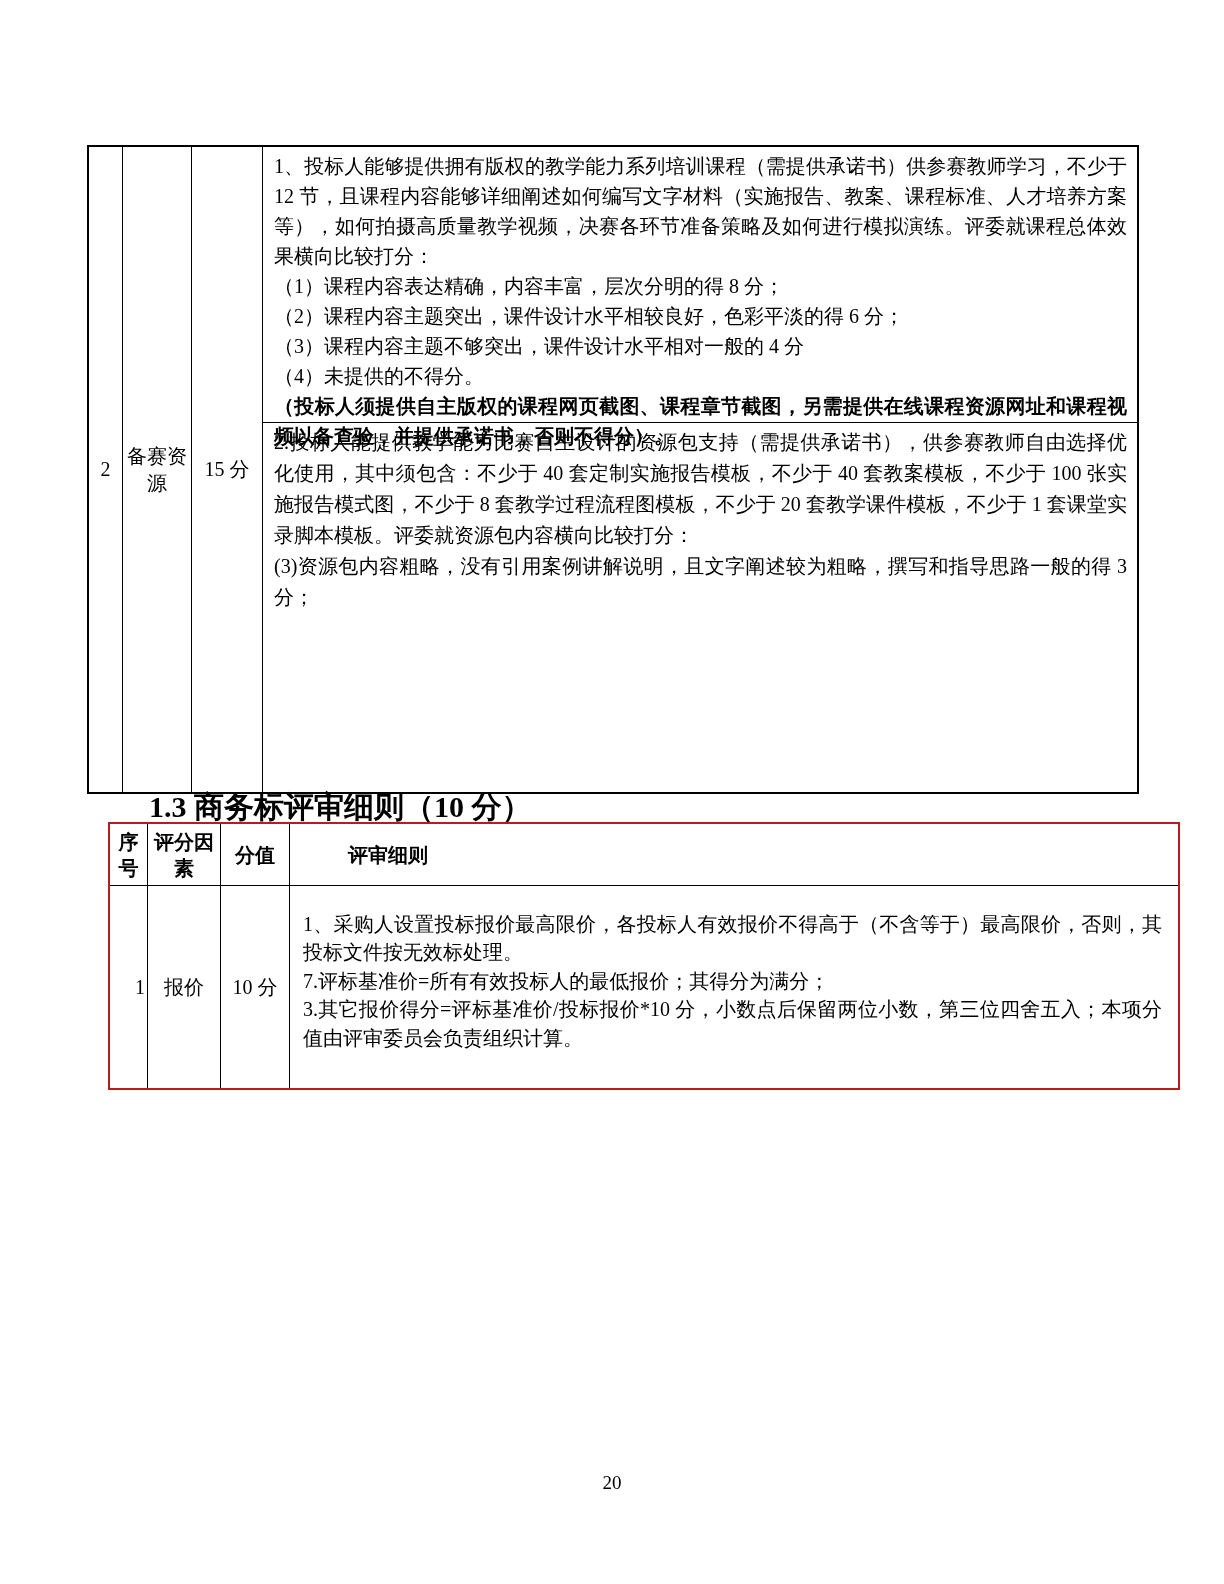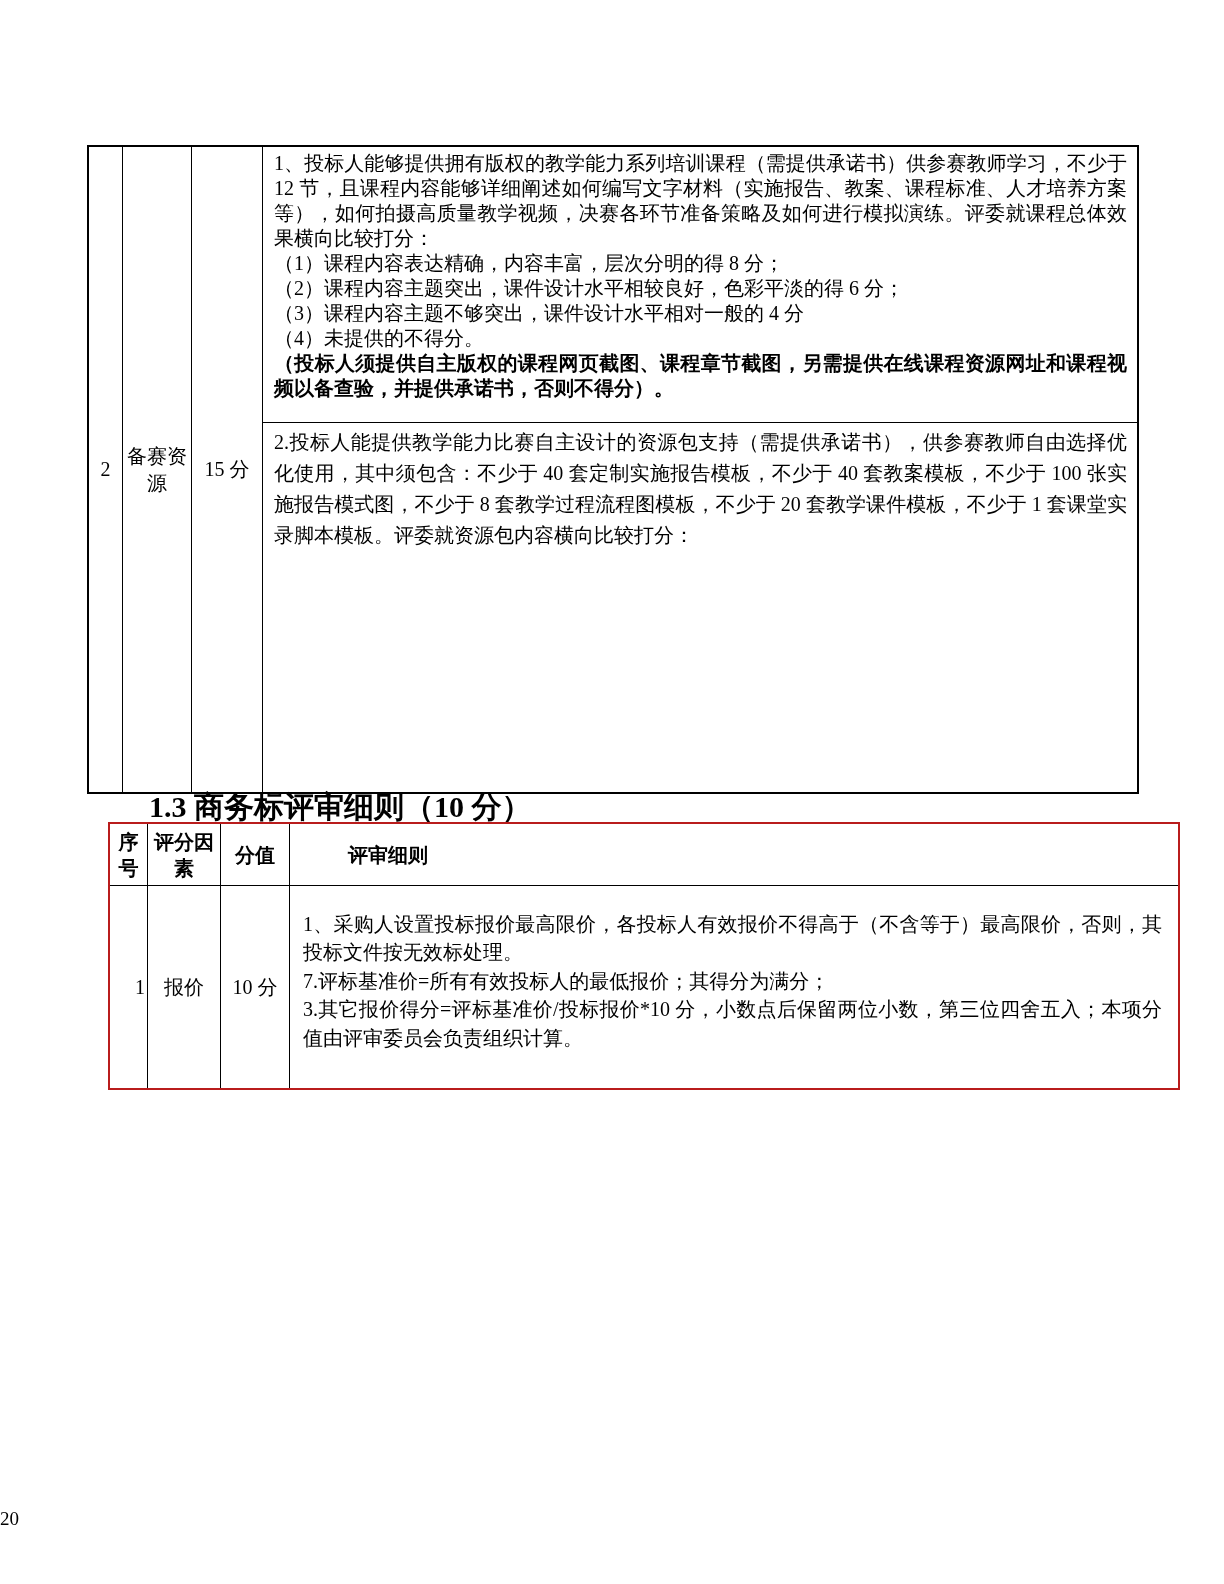--- a/index.html
+++ b/index.html
@@ -22,21 +22,21 @@
   .t1-cell {
     border-right:1px solid #000;
     display:flex; align-items:center; justify-content:center;
     text-align:center; font-size:20px; line-height:27px;
   }
   .t1-detail { border-right:none; display:block; }
   .t1-sub { padding:4px 10px 0 11px; }
   .t1-sub1 { height:276px; border-bottom:1px solid #000; }
   .t1-sub2 { height:369px; }
   .t1-sub p {
-    font-size:20px; line-height:25px;
+    font-size:20px; line-height:30px;
     text-align:justify; text-justify:inter-character;
   }
   .t1-sub2 p { line-height:31px; }
   .note { font-weight:bold; }
 
   
   .section-heading {
     position:absolute; left:149px; top:794px;
     font-size:30px; font-weight:bold; line-height:26px;
     white-space:nowrap;
@@ -68,22 +68,22 @@
     flex-direction:column; justify-content:center; align-items:stretch;
     padding:0 16px 12px 13px;
   }
   .t2-bcell.last p {
     font-size:20px; line-height:28.6px;
     text-align:justify; text-justify:inter-character;
   }
 
   
   .page-number {
-    position:absolute; top:1508px; left:0; width:100%;
-    text-align:left; font-size:19px;
+    position:absolute; top:1472px; left:0; width:100%;
+    text-align:center; font-size:19px;
   }
 </style>
 </head>
 <body>
 
 <div class="page">
 
   <div class="t1">
     <div class="t1-cell">
       <span>2</span>
@@ -98,20 +98,21 @@
       <div class="t1-sub t1-sub1">
         <p>1、投标人能够提供拥有版权的教学能力系列培训课程（需提供承诺书）供参赛教师学习，不少于 12 节，且课程内容能够详细阐述如何编写文字材料（实施报告、教案、课程标准、人才培养方案等），如何拍摄高质量教学视频，决赛各环节准备策略及如何进行模拟演练。评委就课程总体效果横向比较打分：</p>
         <p>（1）课程内容表达精确，内容丰富，层次分明的得 8 分；</p>
         <p>（2）课程内容主题突出，课件设计水平相较良好，色彩平淡的得 6 分；</p>
         <p>（3）课程内容主题不够突出，课件设计水平相对一般的 4 分</p>
         <p>（4）未提供的不得分。</p>
         <p class="note">（投标人须提供自主版权的课程网页截图、课程章节截图，另需提供在线课程资源网址和课程视频以备查验，并提供承诺书，否则不得分）。</p>
       </div>
       <div class="t1-sub t1-sub2">
         <p>2.投标人能提供教学能力比赛自主设计的资源包支持（需提供承诺书），供参赛教师自由选择优化使用，其中须包含：不少于 40 套定制实施报告模板，不少于 40 套教案模板，不少于 100 张实施报告模式图，不少于 8 套教学过程流程图模板，不少于 20 套教学课件模板，不少于 1 套课堂实录脚本模板。评委就资源包内容横向比较打分：</p>
+        <p>(3)资源包内容粗略，没有引用案例讲解说明，且文字阐述较为粗略，撰写和指导思路一般的得 3 分；</p>
       </div>
     </div>
   </div>
 
   <div class="section-heading">1.3 商务标评审细则（10 分）</div>
 
   <div class="t2">
     <div class="t2-hcell">序号</div>
     <div class="t2-hcell">评分因素</div>
     <div class="t2-hcell">分值</div>

